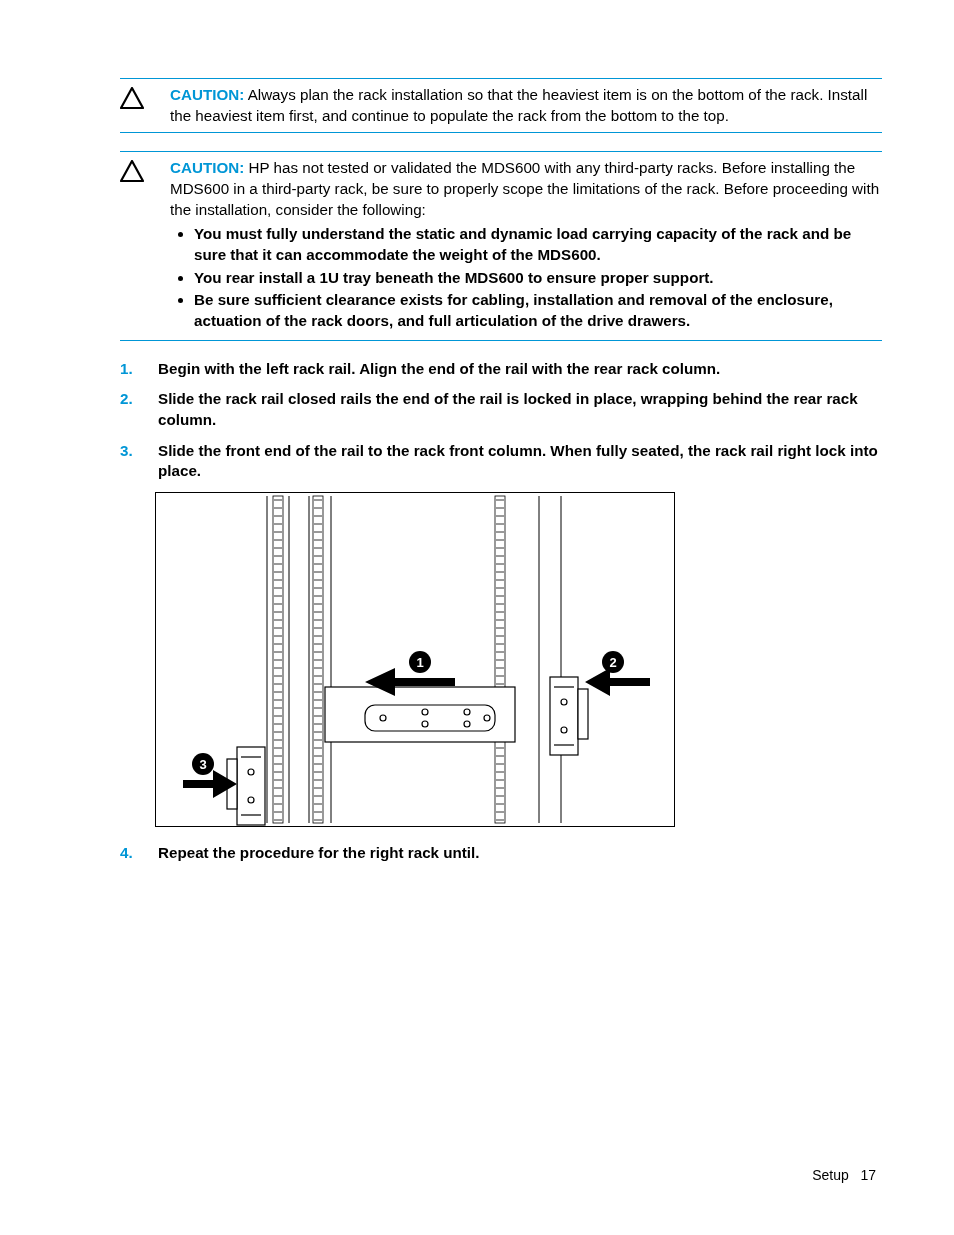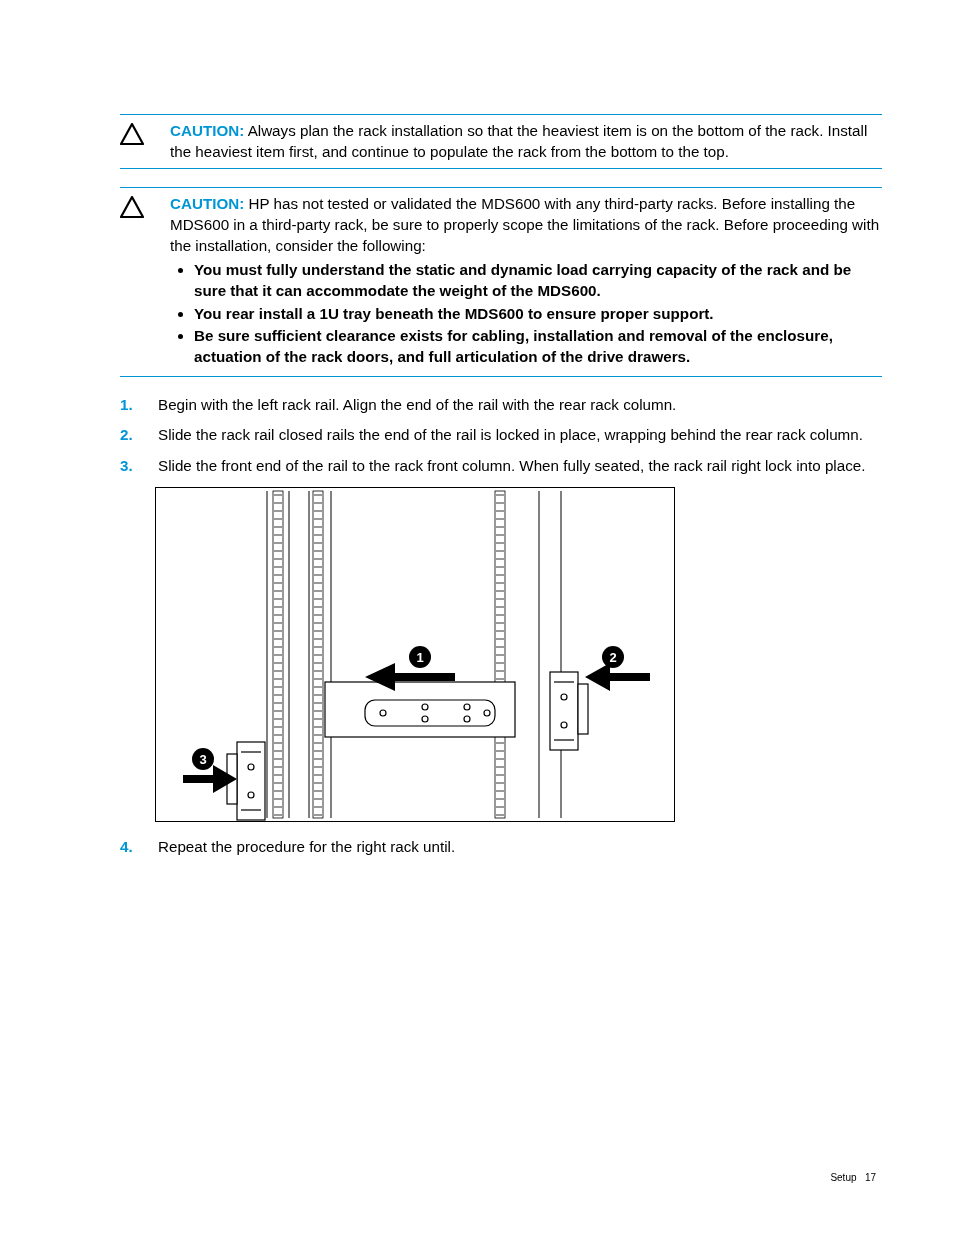--- a/index.html
+++ b/index.html
@@ -8,21 +8,21 @@
     padding: 0;
     background: #fff;
     font-family: Arial, Helvetica, sans-serif;
     color: #000;
     width: 954px;
     height: 1235px;
     position: relative;
     box-sizing: border-box;
   }
   .page {
-    padding: 114px 72px 0 155px;
+    padding: 78px 72px 0 155px;
     box-sizing: border-box;
     font-size: 15.2px;
     line-height: 1.36;
   }
   .admon {
     display: flex;
     align-items: flex-start;
     border-top: 1.5px solid #0096d6;
     border-bottom: 1.5px solid #0096d6;
     padding: 6px 0 6px 0;
@@ -55,37 +55,38 @@
     list-style: none;
     padding: 0;
     margin: 0 0 8px 0;
     counter-reset: step;
   }
   ol.steps > li {
     counter-increment: step;
     position: relative;
     padding-left: 38px;
     margin-bottom: 10px;
+    font-weight: bold;
   }
   ol.steps > li::before {
     content: counter(step) ".";
     position: absolute;
     left: 0;
     top: 0;
     font-weight: bold;
     color: #0096d6;
   }
   .figure {
     margin: 6px 0 10px 0px;
   }
   .footer {
     position: absolute;
     bottom: 52px;
     right: 78px;
-    font-size: 10px;
+    font-size: 14px;
   }
 </style>
 </head>
 <body>
 
 <div class="page">
 
   <div class="admon">
     <div class="icon">
       <svg width="24" height="22" viewBox="0 0 24 22">

